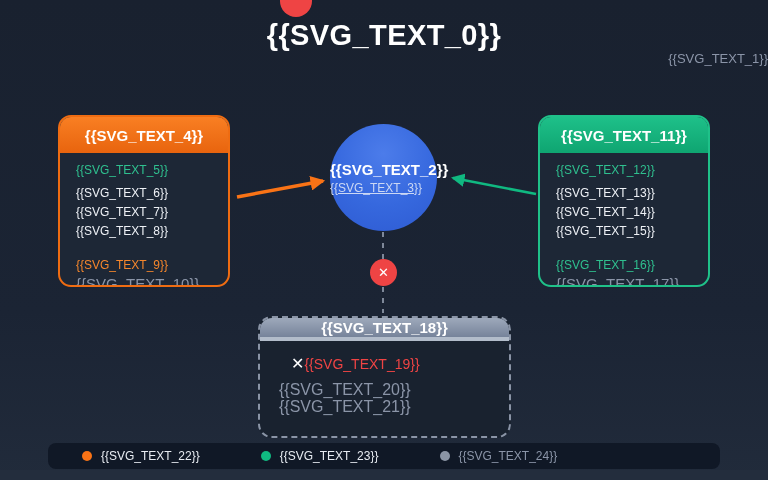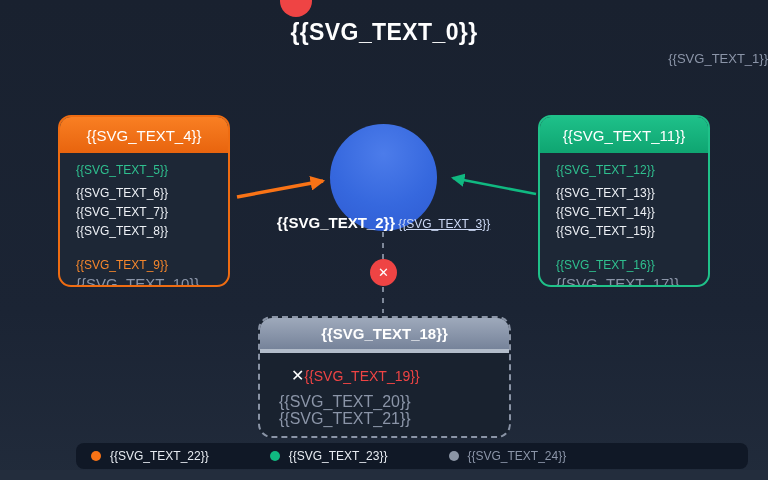--- a/index.html
+++ b/index.html
@@ -5,69 +5,69 @@
   * { margin:0; padding:0; box-sizing:border-box; }
   html,body { background:#10161f; }
   #canvas {
     position:relative; width:768px; height:480px; overflow:hidden;
     background:linear-gradient(180deg,#19212f 0%,#1b2434 65%,#212b3b 100%);
     font-family:"Liberation Sans","DejaVu Sans",sans-serif;
   }
   .top-dot { position:absolute; left:280px; top:-15px; width:32px; height:32px;
     border-radius:50%; background:#ef4444; }
   .page-title { position:absolute; top:19px; left:0; width:100%; text-align:center;
-    color:#ffffff; font-size:23px; font-weight:bold; letter-spacing:.4px; }
+    color:#ffffff; font-size:29px; font-weight:bold; letter-spacing:.4px; }
   .page-subtitle { position:absolute; top:51px; left:0; width:100%; text-align:right;
     color:#8b95a8; font-size:13px; }
 
   .node-card { position:absolute; top:115px; width:172px; height:172px;
     border-radius:13px; border:2px solid; overflow:hidden; background:#1d2736; }
   .left-card  { left:58px;  border-color:#ef6c12; }
   .right-card { left:538px; border-color:#1fc189; }
   .card-header { height:36px; display:flex; align-items:center; justify-content:center;
-    color:#ffffff; font-weight:normal; font-size:15px; }
+    color:#ffffff; font-weight:bold; font-size:15px; }
   .left-card  .card-header { background:linear-gradient(180deg,#f97f23 0%,#e8640e 100%); }
   .right-card .card-header { background:linear-gradient(180deg,#1ec089 0%,#0fa571 100%);text-align:right; }
   .card-body { padding:9px 6px 0 16px; }
   .card-row { font-size:12px; line-height:16px; margin-bottom:3px; }
   .row-first  { margin-bottom:7px; }
   .row-accent { margin-top:18px; }
   .c-green  { color:#2fc08f; }
   .c-white  { color:#eef1f6; }
   .c-orange { color:#f5862c; }
   .c-gray   { color:#8b95a8; font-size:15px; }
 
   .connector-layer { position:absolute; left:0; top:0; pointer-events:none; }
 
   .center-node { position:absolute; left:330px; top:124px; width:107px; height:107px;
     border-radius:50%;
     background:radial-gradient(circle at 50% 28%, #4c7cea 0%, #3668de 55%, #2e5bd2 100%);
-    display:flex; flex-direction:row; align-items:flex-end; justify-content:center; gap:3px; }
+    display:flex; flex-direction:column; align-items:flex-start; justify-content:center; gap:3px; }
   .center-title { color:#ffffff; font-weight:bold; font-size:15px; }
   .center-sub   { color:#ccd8f4; font-size:12px;text-decoration:underline; }
 
   .x-badge { position:absolute; left:370px; top:259px; width:27px; height:27px;
     border-radius:50%; background:#ef4444; color:#ffffff; display:flex;
     align-items:center; justify-content:center; font-size:13px; font-weight:bold; }
 
   .blocked-card { position:absolute; left:258px; top:316px; width:253px; height:122px;
     border:2px dashed #8a94a6; border-radius:14px; background:#19222f; overflow:hidden; }
-  .blocked-header { height:35px; display:flex; align-items:center; justify-content:center;
+  .blocked-header { height:23px; display:flex; align-items:center; justify-content:center;
     color:#ffffff; font-weight:bold; font-size:15px;
     background:linear-gradient(180deg,#9ea9bb 0%,#76839a 100%);
     border-bottom:4px solid #b2bcca; }
   .blocked-error-line { display:flex; align-items:center; margin:13px 0 0 31px; }
   .blocked-x { color:#ffffff; font-size:16px; font-weight:bold; }
   .blocked-error { color:#ef4444; font-size:14px; }
   .blocked-rows { margin:8px 0 0 19px; }
   .blocked-row { color:#8b95a8; font-size:16px; line-height:17px; }
 
   .legend-bar { position:absolute; left:48px; top:443px; width:672px; height:26px;
     background:#101826; border-radius:8px; display:flex; align-items:center;
-    padding-left:15px;margin-left:28px; }
+    padding-left:34px; }
   .legend-item { display:flex; align-items:center; margin-right:61px; }
   .legend-dot { width:10px; height:10px; border-radius:50%; margin-right:9px; }
   .dot-orange { background:#f97316; }
   .dot-green  { background:#10b981; }
   .dot-gray   { background:#8b95a5; }
   .legend-label { font-size:12px; color:#e8ecf2; }
   .legend-label.muted { color:#8b95a8; }
 
   .bottom-strip { position:absolute; left:0; bottom:0; width:768px; height:10px;
     background:#232d3d; }

